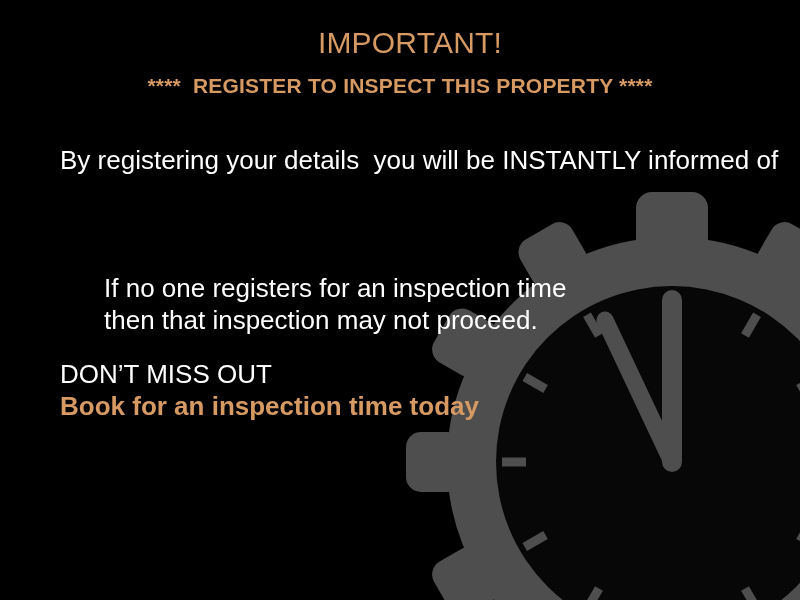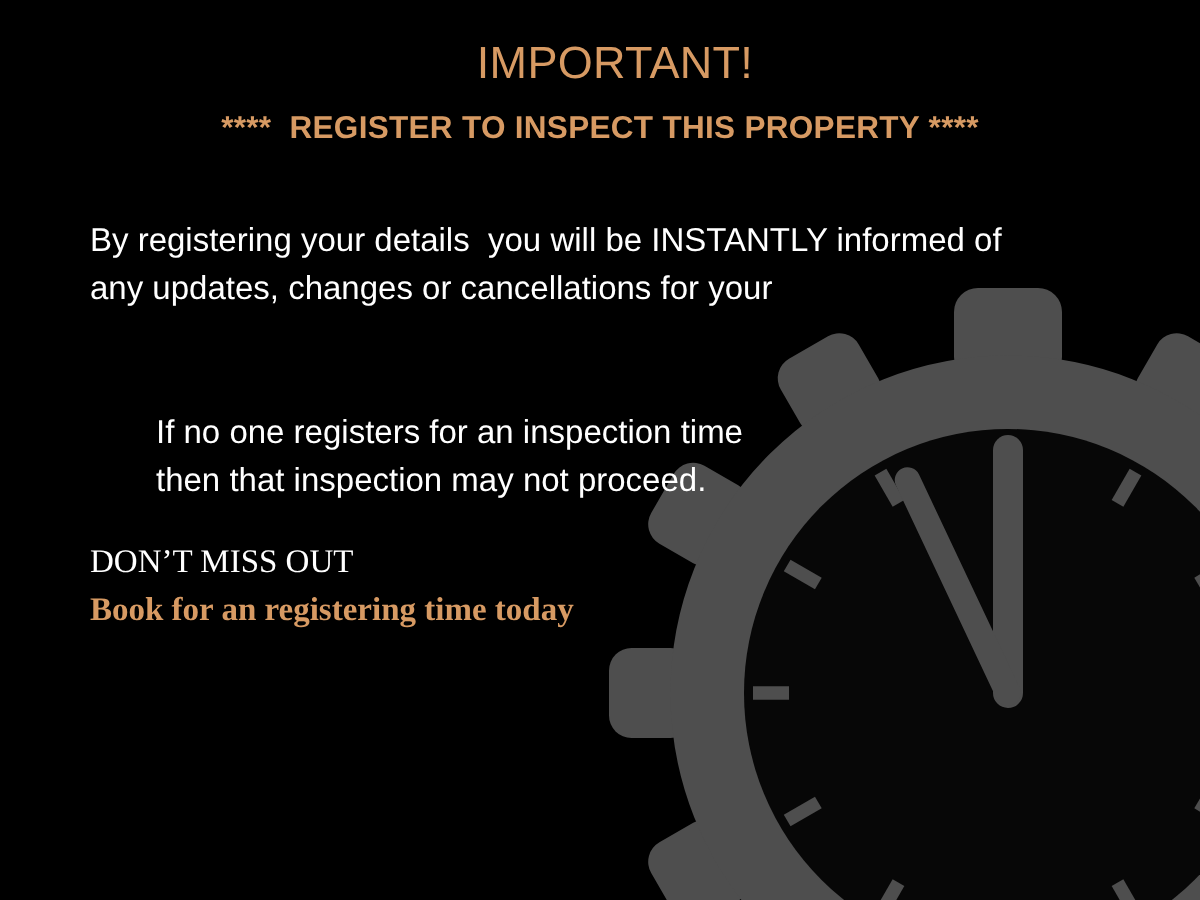--- a/index.html
+++ b/index.html
@@ -75,26 +75,26 @@
   }
 
   .body-block {
     position: absolute;
     left: 60px;
     width: 700px;
   }
 
   #para-1 { top: 144px; }
   #para-2 { top: 272px; margin-left: 44px; }
-  #para-3 { top: 358px; font-family: Liberation Serif, serif; }
+  #para-3 { top: 358px; }
 
   .body-line {
     display: block;
     color: #ffffff;
-    font-size: 22px;
+    font-size: 26px;
     font-weight: normal;
     line-height: 32px;
     white-space: pre;
   }
 
   .body-line.accent {
     color: #d79a63;
     font-weight: bold;
   }
 </style>
@@ -191,27 +191,26 @@
 
   <div id="content">
 
     <div class="heading-block">
       <span id="heading-line-1">IMPORTANT!</span>
       <span id="heading-line-2">****  REGISTER TO INSPECT THIS PROPERTY ****</span>
     </div>
 
     <div class="body-block" id="para-1">
       <span class="body-line">By registering your details  you will be INSTANTLY informed of</span>
-      <span class="body-line">any updates, changes or cancellations for your</span>
     </div>
 
     <div class="body-block" id="para-2">
       <span class="body-line">If no one registers for an inspection time</span>
       <span class="body-line">then that inspection may not proceed.</span>
     </div>
 
     <div class="body-block" id="para-3">
       <span class="body-line">DON’T MISS OUT</span>
-      <span class="body-line accent">Book for an registering time today</span>
+      <span class="body-line accent">Book for an inspection time today</span>
     </div>
 
   </div>
 </div>
 
 </body></html>

